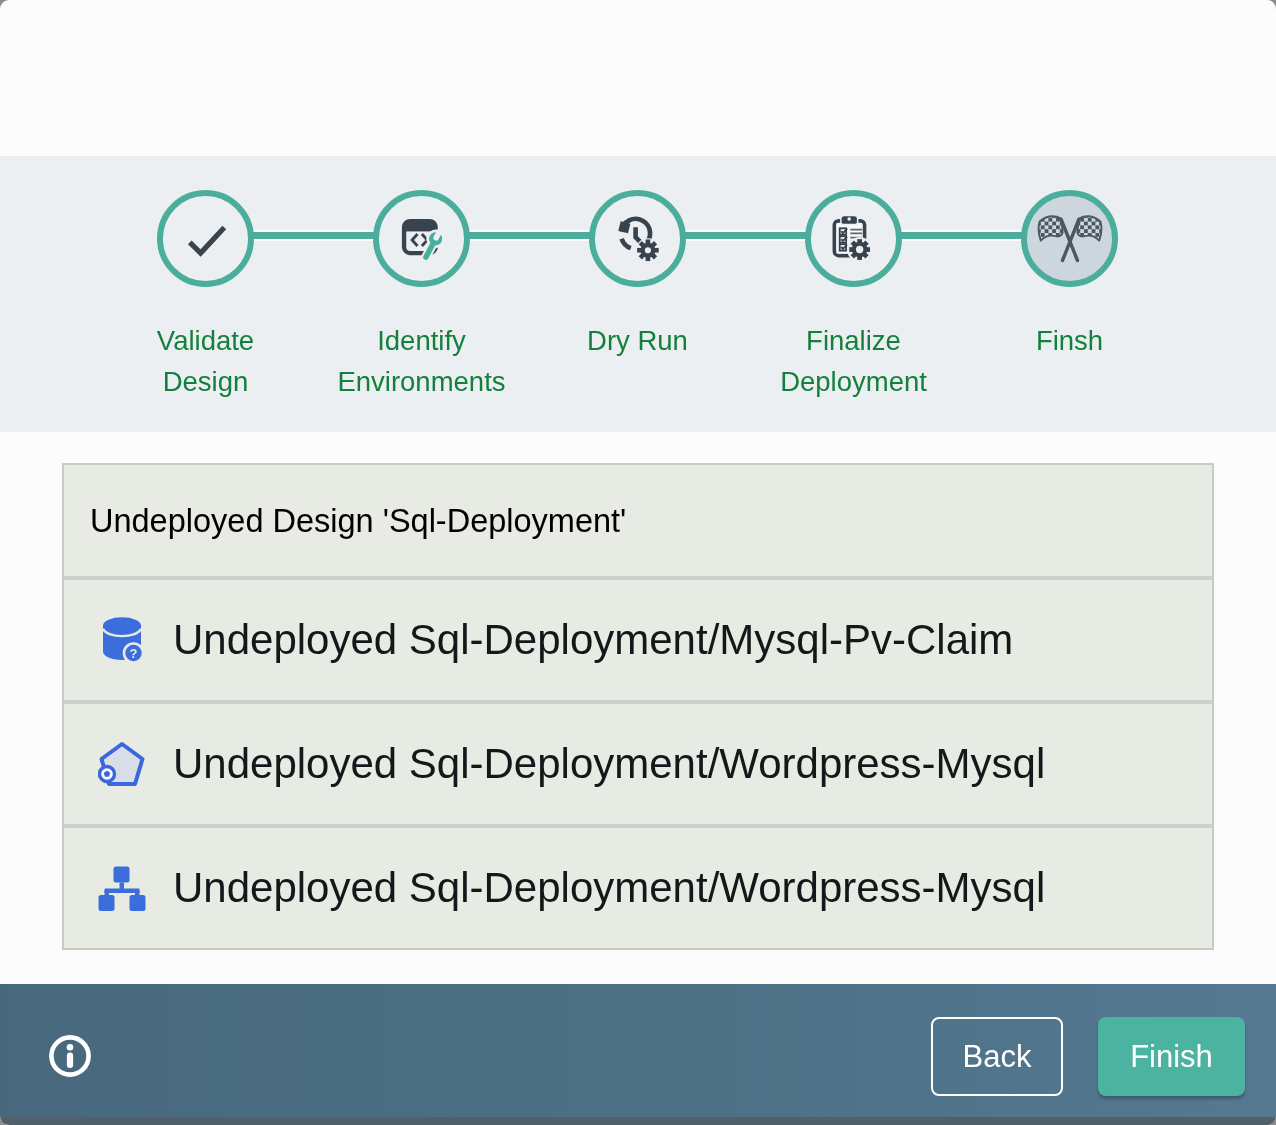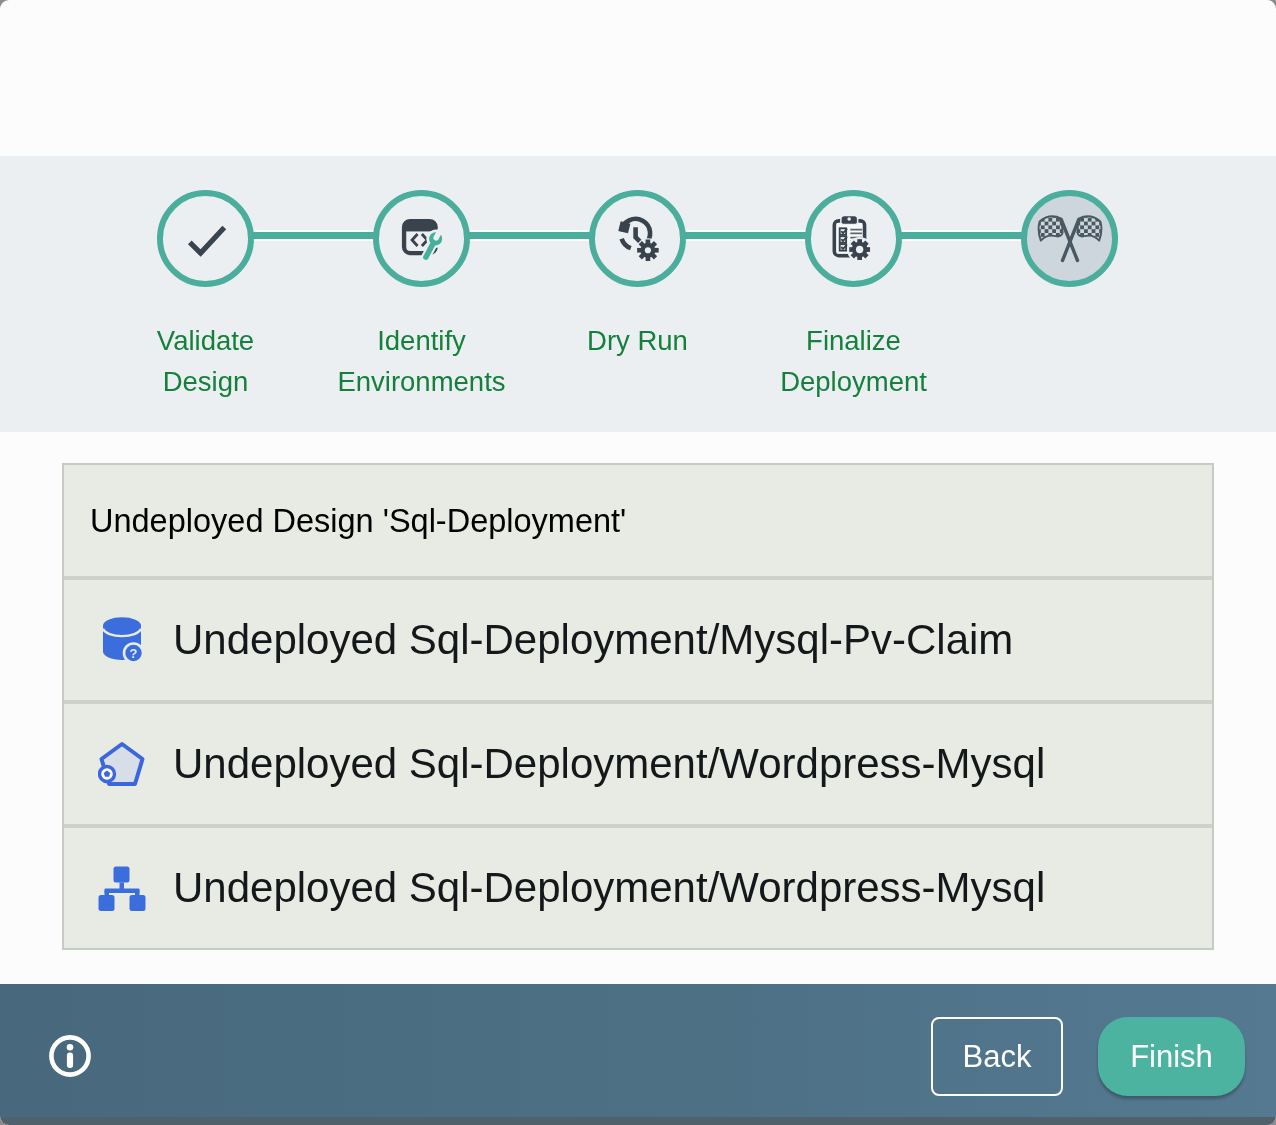--- a/index.html
+++ b/index.html
@@ -16,21 +16,21 @@
   .table{position:absolute;left:62px;top:31px;width:1148px;border:2px solid #c6cbc4;}
   .trow{position:relative;background:#e8ebe3;}
   .trow.head{height:111px;}
   .trow.item{height:120px;border-top:4px solid #cdd1cb;}
   .rtext1{position:absolute;left:26px;top:0;height:111px;line-height:113px;font-size:32.5px;color:#000000;}
   .rtext{position:absolute;left:109px;top:0;height:120px;line-height:120px;font-size:42px;color:#15181a;}
   .ricon{position:absolute;left:34px;top:36px;width:48px;height:48px;}
   .footer{position:absolute;left:0;top:984px;width:1276px;height:141px;background:linear-gradient(90deg,#48697d 0%,#4d7085 55%,#547991 100%);border-bottom:8px solid #51616c;box-sizing:border-box;padding-left:28px;}
   .btn{position:absolute;top:33px;height:79px;border-radius:8px;font-size:31px;color:#fff;display:flex;align-items:center;justify-content:center;box-sizing:border-box;}
   .btn.back{right:213px;width:132px;border:2.5px solid #fff;}
-  .btn.finish{right:31px;width:147px;background:#4cb3a1;box-shadow:0 3px 3px rgba(0,0,0,0.25);border-radius:30px;}
+  .btn.finish{right:31px;width:147px;background:#4cb3a1;box-shadow:0 3px 3px rgba(0,0,0,0.25);}
 </style>
 </head>
 <body>
 <div class="modal">
 
   <div class="stepper">
     <div class="connector"></div>
     <div class="circ" style="left:157px;">
       <svg width="48" height="48" viewBox="0 0 48 48">
           <path d="M7.8 27.3 L18.6 38.1 L42.3 12.4" fill="none" stroke="#3a444e" stroke-width="5.2" stroke-linecap="butt" stroke-linejoin="miter"></path>
@@ -128,20 +128,21 @@
         <g id="flagL">
           <path d="M24.2 4.5 C 16.6 0.6 9.8 1.4 2.6 7.4 C 0.8 13.4 1.4 20 3.8 26.6 C 7.8 22 13.4 20.8 18.8 22.2 C 22.2 23 24.6 21.6 25.6 18.8 C 25.4 13.8 24.8 9.2 24.2 4.5 Z" fill="url(#chk)" stroke="#4a5862" stroke-width="1.9" stroke-linejoin="round"></path>
         </g>
         <use href="#flagL" transform="translate(66,0) scale(-1,1)"></use>
       </svg>
     </div>
     <div class="slabel" style="left:75.5px;">Validate<br>Design</div>
     <div class="slabel" style="left:291.5px;">Identify<br>Environments</div>
     <div class="slabel" style="left:507.5px;">Dry Run</div>
     <div class="slabel" style="left:723.5px;">Finalize<br>Deployment</div>
+    <div class="slabel" style="left:939.5px;">Finsh</div>
   </div>
 
   <div class="content">
     <div class="table">
       <div class="trow head">
           <div class="rtext1">Undeployed Design 'Sql-Deployment'</div>
         </div>
       <div class="trow item">
         <svg class="ricon" viewBox="0 0 48 48">
           <path d="M5 10 v25.5 c0 4.7 8.5 8.5 19 8.5 s19 -3.8 19 -8.5 V10 Z" fill="#3b6edc"></path>

